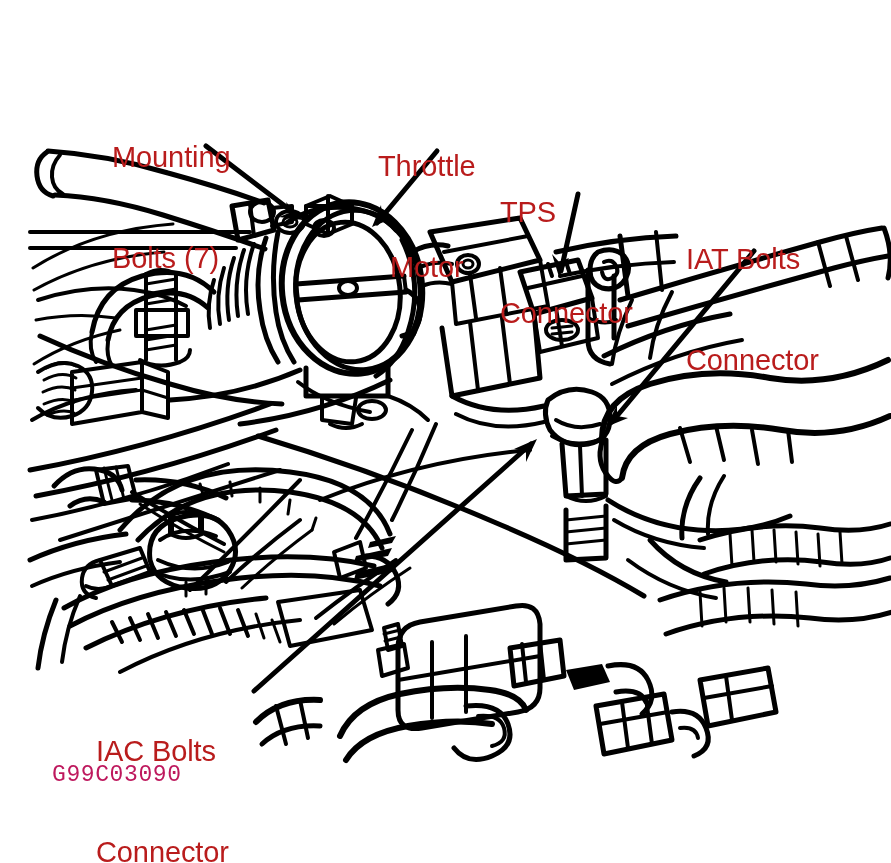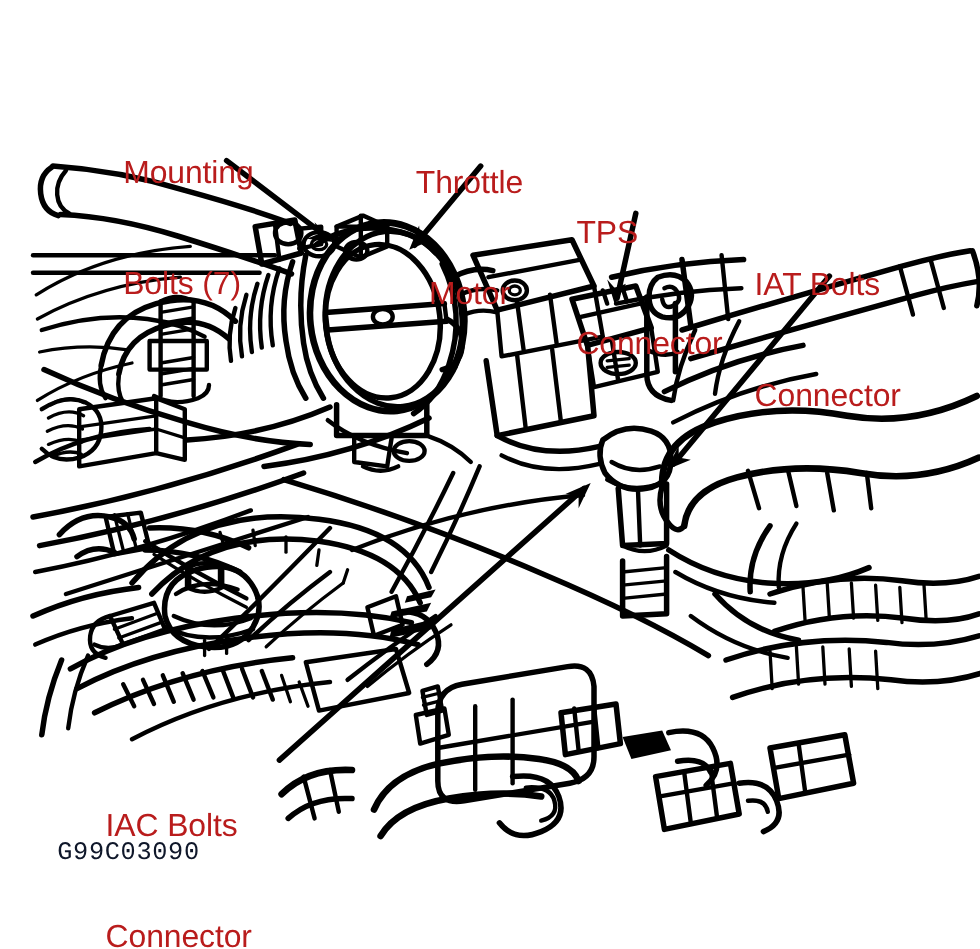--- a/index.html
+++ b/index.html
@@ -32,21 +32,21 @@
     line-height: 1.16;
     color: #b91c1c;
     white-space: pre;
     letter-spacing: -0.1px;
   }
   .figure-code {
     position: absolute;
     font-family: "Liberation Mono", monospace;
     font-size: 23px;
     letter-spacing: 0.6px;
-    color: #0f172a;
+    color: #be185d;
     white-space: pre;
     text-align: center;
   }
   svg .ln {
     fill: none;
     stroke: #000000;
     stroke-linecap: round;
     stroke-linejoin: round;
   }
   svg .fillblk {
@@ -454,21 +454,21 @@
   <div class="callout-label" style="left:112px; top:74px;">
     <div>Mounting</div>
     <div>Bolts (7)</div>
   </div>
 
   <div class="callout-label" style="left:378px; top:83px;text-align:center;">
     <div>Throttle</div>
     <div>Motor</div>
   </div>
 
-  <div class="callout-label" style="left:524px; top:129px;">
+  <div class="callout-label" style="left:500px; top:129px;">
     <div>TPS</div>
     <div>Connector</div>
   </div>
 
   <div class="callout-label" style="left:686px; top:176px;">
     <div>IAT Bolts</div>
     <div>Connector</div>
   </div>
 
   <div class="callout-label" style="left:96px; top:668px;">

